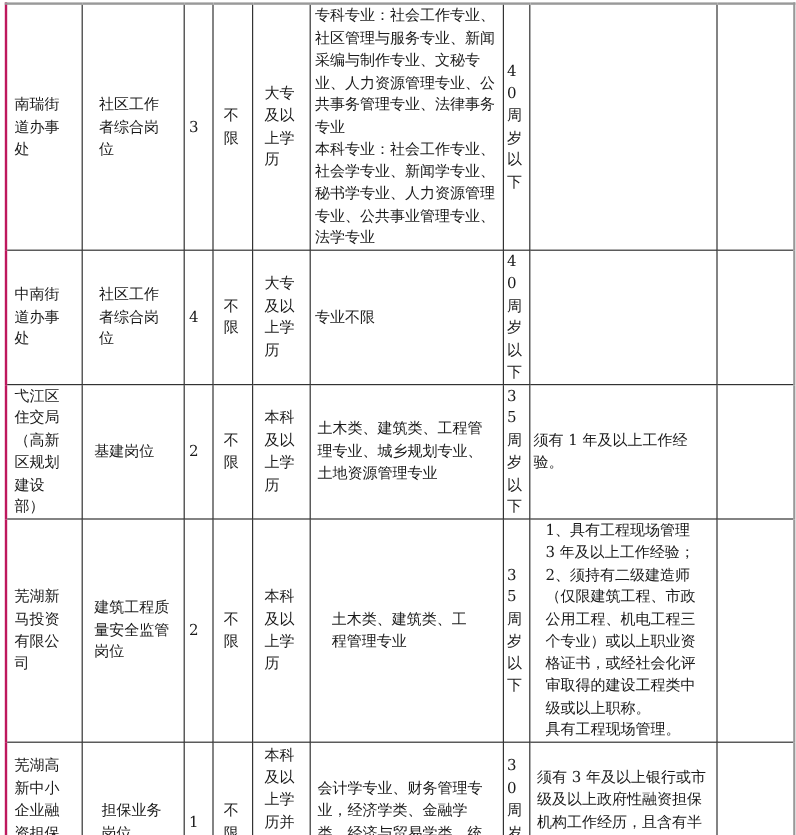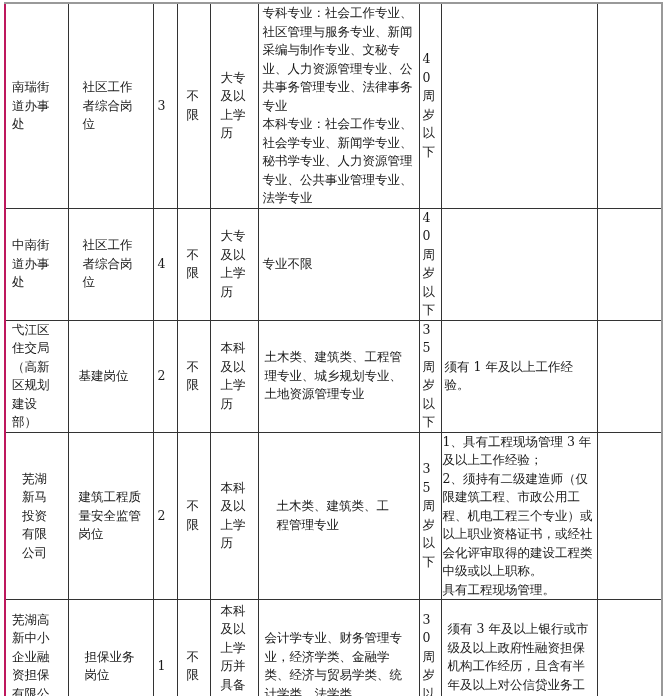--- a/index.html
+++ b/index.html
@@ -67,28 +67,28 @@
     <td class="narrow">2</td>
     <td style="padding:0 9px">不限</td>
     <td style="padding:0 10px">本科及以上学历</td>
     <td style="padding:0 6px">土木类、建筑类、工程管理专业、城乡规划专业、土地资源管理专业</td>
     <td class="narrow" style="padding:0 3px">35周岁以下</td>
     <td style="padding:12px 3px">须有 1 年及以上工作经验。</td>
     <td></td>
   </tr>
 
   <tr style="height:165px">
-    <td style="padding:0 16px">芜湖新马投资有限公司</td>
+    <td style="padding:0 6px">芜湖新马投资有限公司</td>
     <td style="padding:0 10px">建筑工程质量安全监管岗位</td>
     <td class="narrow">2</td>
     <td style="padding:0 9px">不限</td>
     <td style="padding:0 10px">本科及以上学历</td>
     <td style="padding:0 18px">土木类、建筑类、工程管理专业</td>
     <td class="narrow" style="padding:0 3px">35周岁以下</td>
-    <td class="left" style="padding:0 1px">
+    <td class="left" style="padding:0 13px">
       <span class="line">1、具有工程现场管理 3 年及以上工作经验；</span>
       <span class="line">2、须持有二级建造师（仅限建筑工程、市政公用工程、机电工程三个专业）或以上职业资格证书，或经社会化评审取得的建设工程类中级或以上职称。</span>
       <span class="line">具有工程现场管理。</span>
     </td>
     <td></td>
   </tr>
 
   <tr style="height:134px">
     <td style="padding:0 6px">芜湖高新中小企业融资担保有限公司</td>
     <td style="padding:0 16px">担保业务岗位</td>

